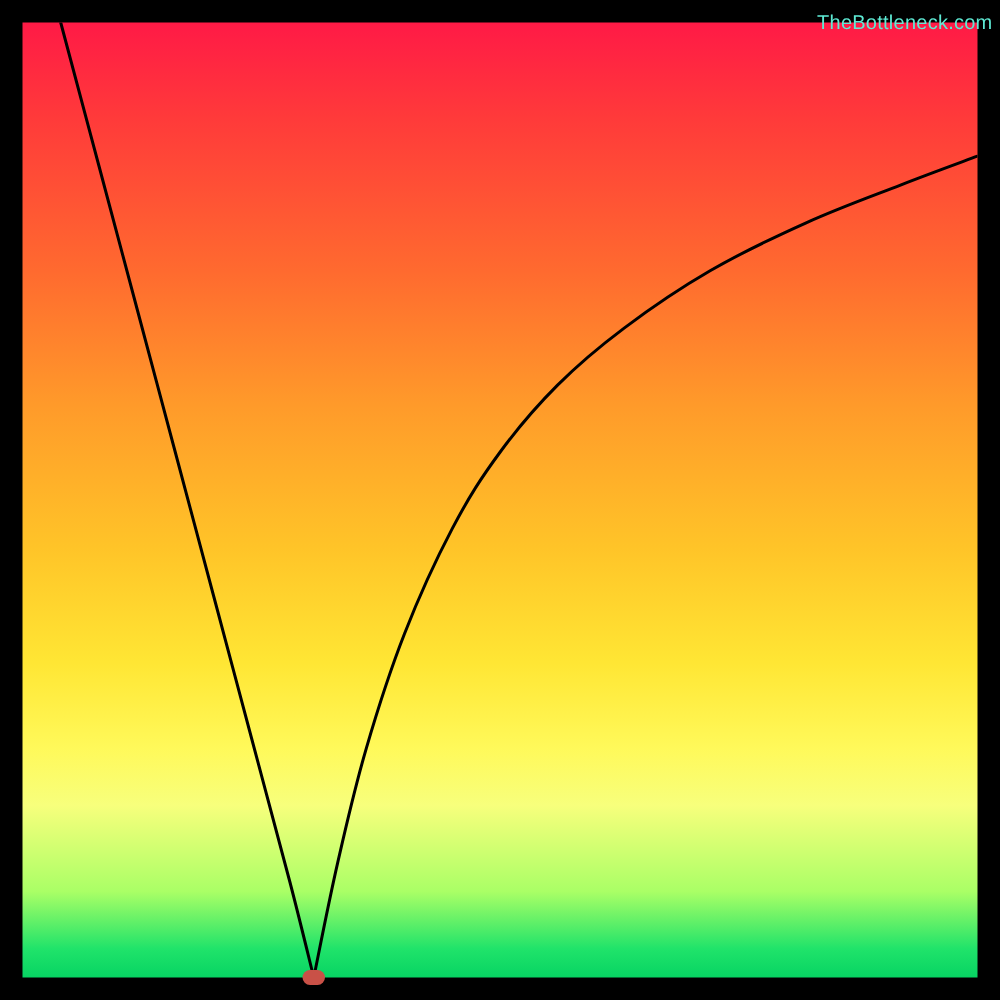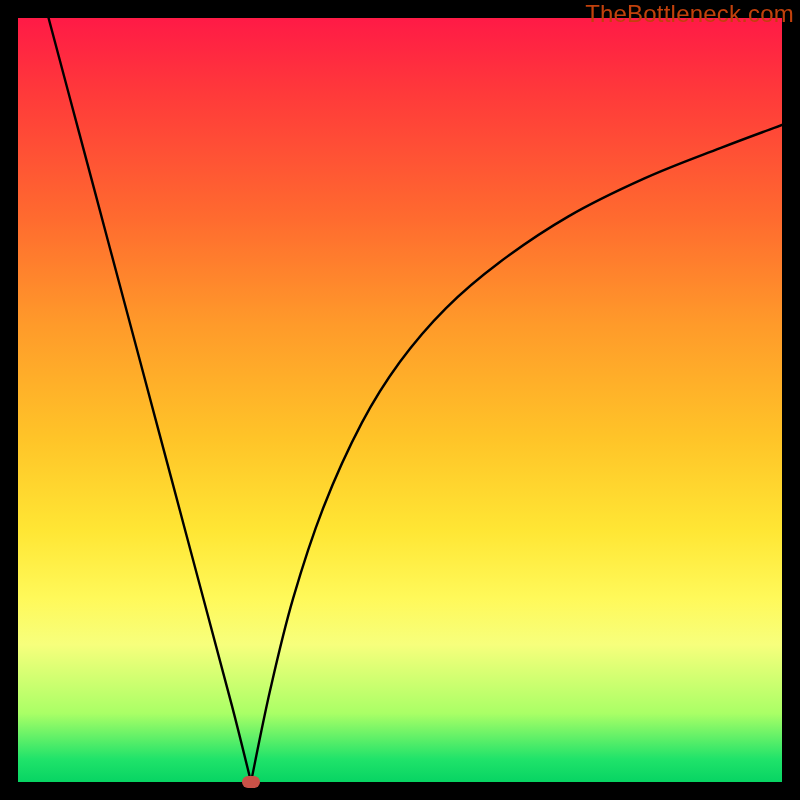--- a/index.html
+++ b/index.html
@@ -25,26 +25,26 @@
       #ffe634 67%,
       #fff95a 76%,
       #f7ff7c 82%,
       #aaff66 91%,
       #20e36a 97%,
       #07d463 100%
     );
   }
   .watermark {
     position: absolute;
-    top: 0px;
+    top: 10px;
     right: 6px;
     font-family: Arial, Helvetica, sans-serif;
-    font-size: 24px;
+    font-size: 16px;
     font-weight: 500;
-    color: #c2410c;
+    color: #5eead4;
     letter-spacing: 0.2px;
   }
   svg.curve {
     position: absolute;
     left: 0;
     top: 0;
     width: 764px;
     height: 764px;
   }
   .marker {

